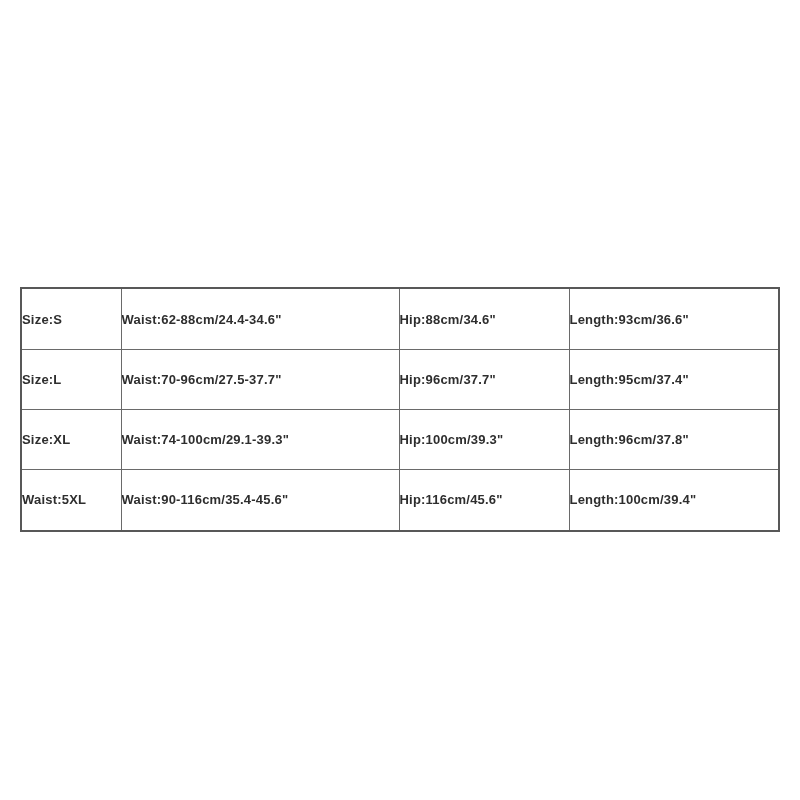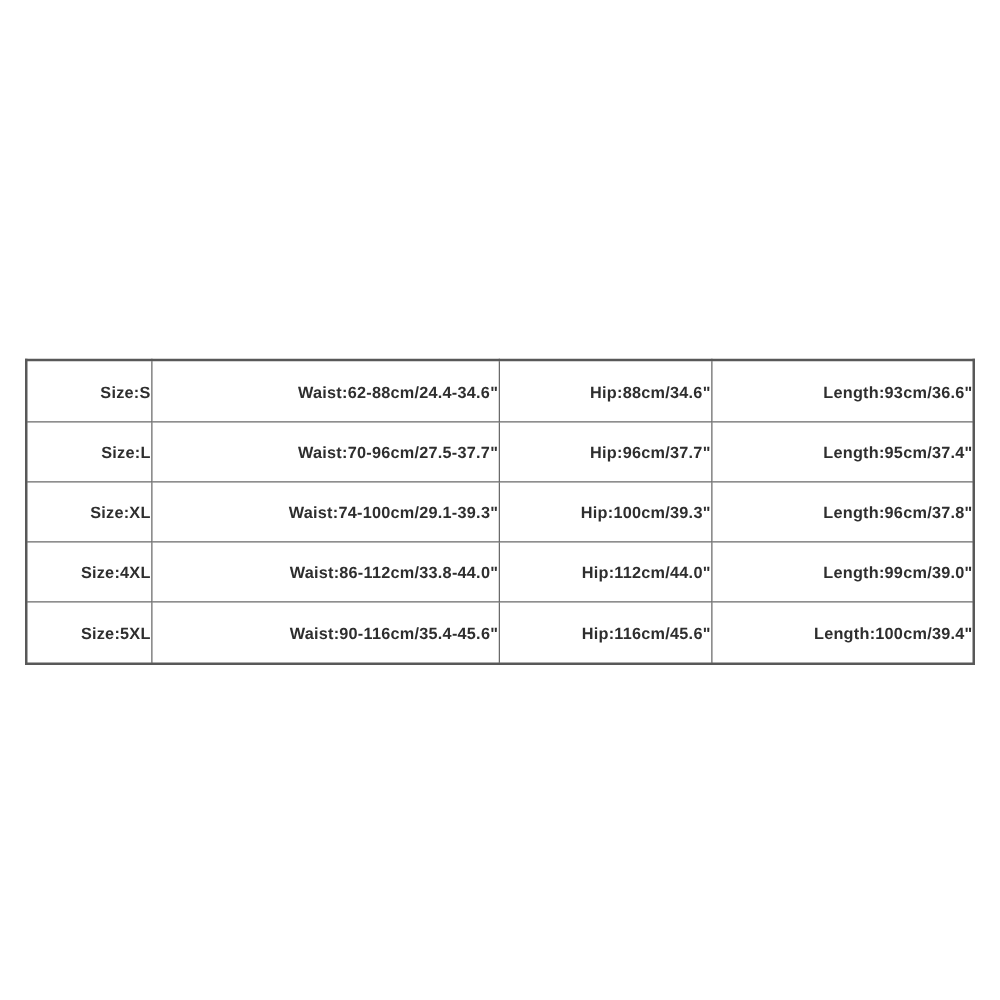--- a/index.html
+++ b/index.html
@@ -23,21 +23,21 @@
   }
   table.size-chart {
     width: 100%;
     height: 100%;
     border-collapse: collapse;
     table-layout: fixed;
     border: 2px solid #585858;
   }
   table.size-chart td {
     border: 1px solid #6a6a6a;
-    text-align: right;
+    text-align: left;
     vertical-align: middle;
     font-weight: bold;
     font-size: 13px;
     letter-spacing: 0.2px;
     color: #2e2e2e;
     white-space: nowrap;
     overflow: hidden;
   }
   col.c-size   { width: 100px; }
   col.c-waist  { width: 278px; }
@@ -69,27 +69,21 @@
           <td>Hip:96cm/37.7"</td>
           <td>Length:95cm/37.4"</td>
         </tr>
         <tr>
           <td>Size:XL</td>
           <td>Waist:74-100cm/29.1-39.3"</td>
           <td>Hip:100cm/39.3"</td>
           <td>Length:96cm/37.8"</td>
         </tr>
         <tr>
-          <td>Size:4XL</td>
-          <td>Waist:86-112cm/33.8-44.0"</td>
-          <td>Hip:112cm/44.0"</td>
-          <td>Length:99cm/39.0"</td>
-        </tr>
-        <tr>
-          <td>Size:5XL</td>
+          <td>Waist:5XL</td>
           <td>Waist:90-116cm/35.4-45.6"</td>
           <td>Hip:116cm/45.6"</td>
           <td>Length:100cm/39.4"</td>
         </tr>
       </tbody>
     </table>
   </div>
 </div>
 
 </body></html>

